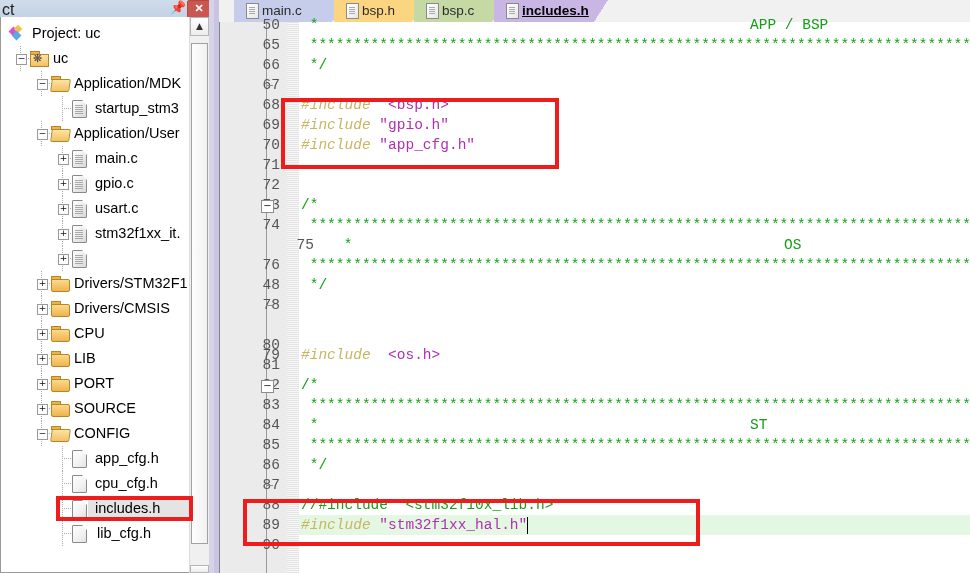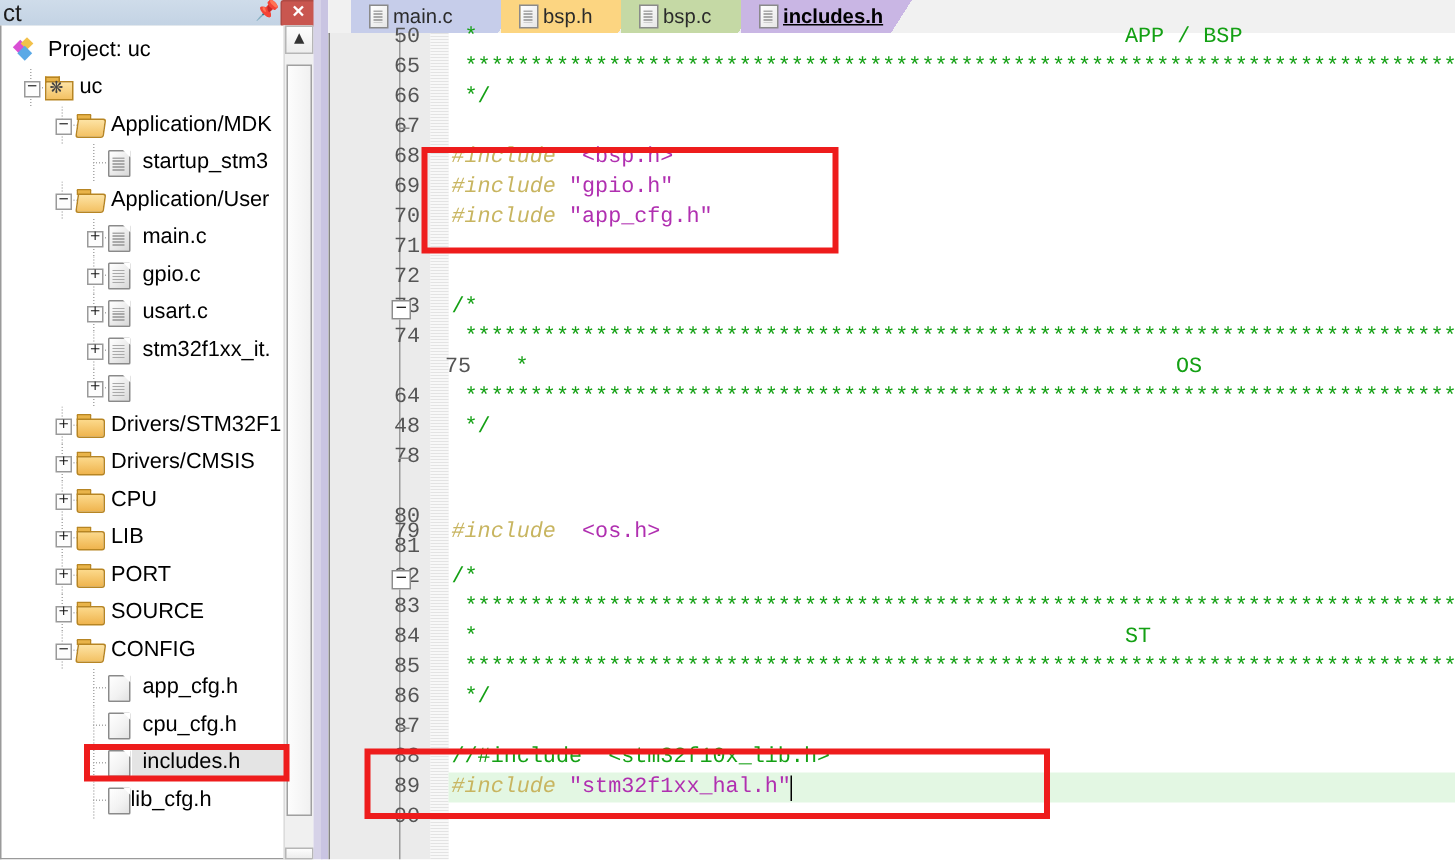--- a/index.html
+++ b/index.html
@@ -432,21 +432,21 @@
             <div class="selbg" style="left: 87px; width: 110px;"></div>
             <div class="dotted-h" style="left: 61px; width: 22px;"></div>
             <div class="dotted-v" style="left: 61px;"></div>
             <div class="ico-file" style="left: 71px;"></div>
             <div class="lbl" style="left: 94px;">includes.h</div>
           </div>
           <div class="tree-row" style="position: absolute; left: 0px; top: 504px; width: 188px;">
             <div class="dotted-h" style="left: 61px; width: 22px;"></div>
             <div class="dotted-v" style="left: 61px;"></div>
             <div class="ico-file" style="left: 71px;"></div>
-            <div class="lbl" style="left: 86px; text-align: right;">lib_cfg.h</div>
+            <div class="lbl" style="left: 96px; text-align: right;">lib_cfg.h</div>
           </div>
         </div>
 
       <div id="tree-scrollbar">
         <div id="sb-up">▲</div>
         <div id="sb-thumb"></div>
         <div id="sb-down"></div>
       </div>
     </div>
 
@@ -544,21 +544,21 @@
           <div class="code-line" style="top: 193px;">
             <div class="ln">74</div>
             <div class="code"><span class="c-comment"> ************************************************************************************</span></div>
           </div>
           <div class="code-line" style="top: 213px; margin-left: 34px;">
             <div class="ln">75</div>
             <div class="code"><span class="c-comment"> *</span></div>
             <div class="code c-comment" style="left: 530px;">OS</div>
           </div>
           <div class="code-line" style="top: 233px;">
-            <div class="ln">64</div>
+            <div class="ln">76</div>
             <div class="code"><span class="c-comment"> ************************************************************************************</span></div>
           </div>
           <div class="code-line" style="top: 253px;">
             <div class="ln">48</div>
             <div class="code"><span class="c-comment"> */</span></div>
           </div>
           <div class="code-line" style="top: 273px;">
             <div class="ln">78</div>
             <div class="fold-tick" style="top: 10px;"></div>
             <div class="code"></div>

